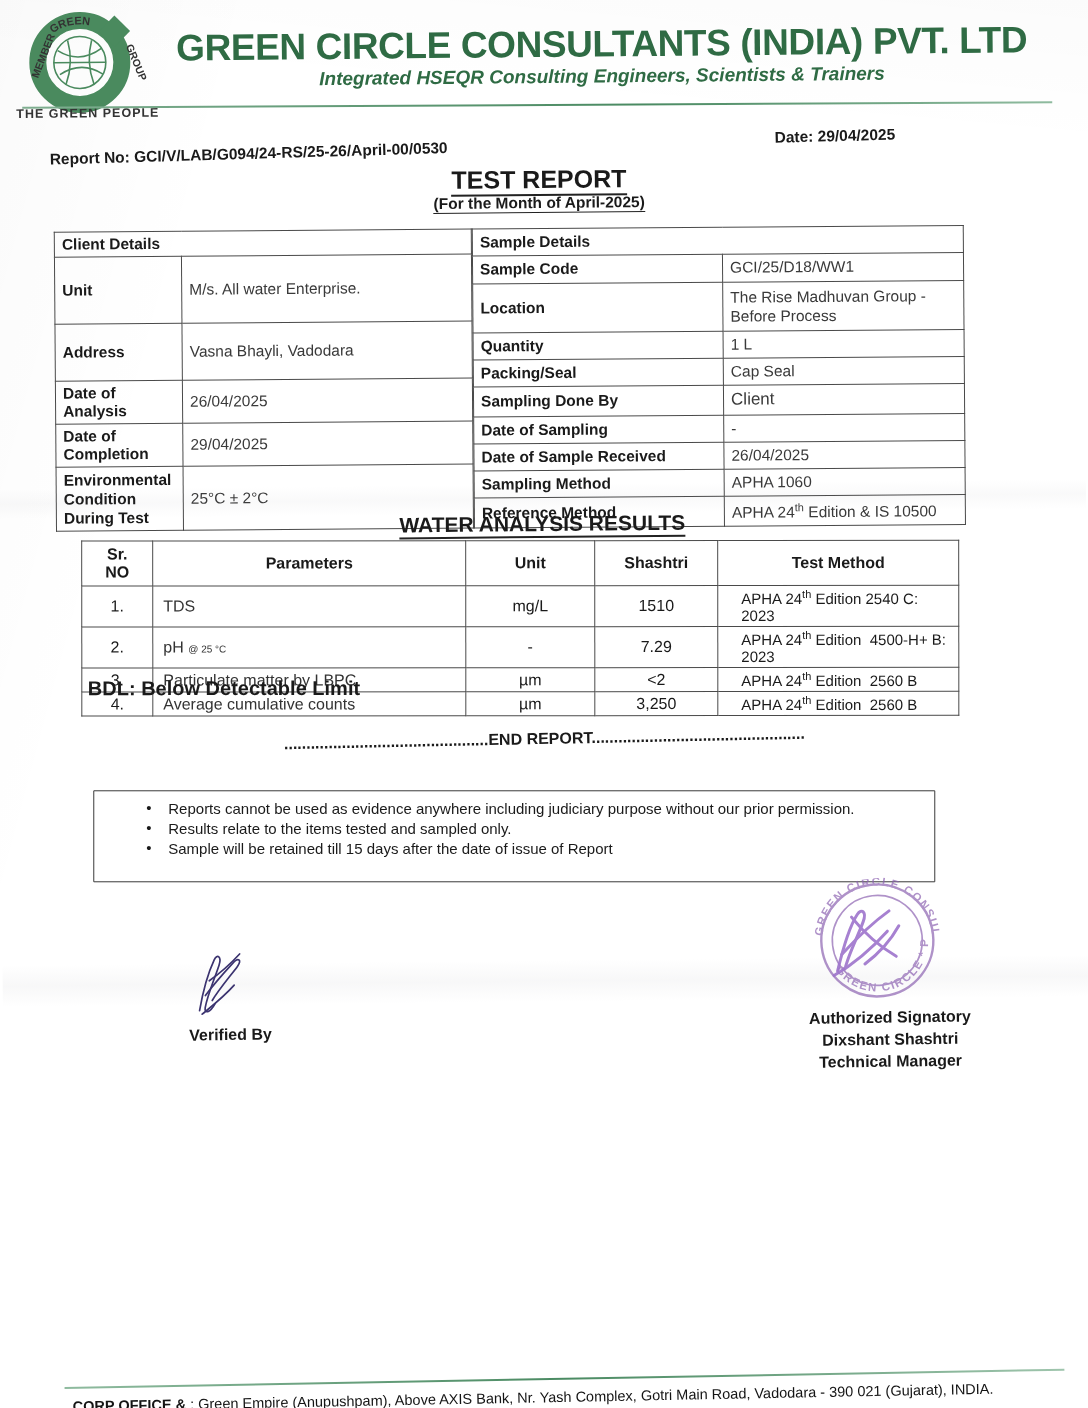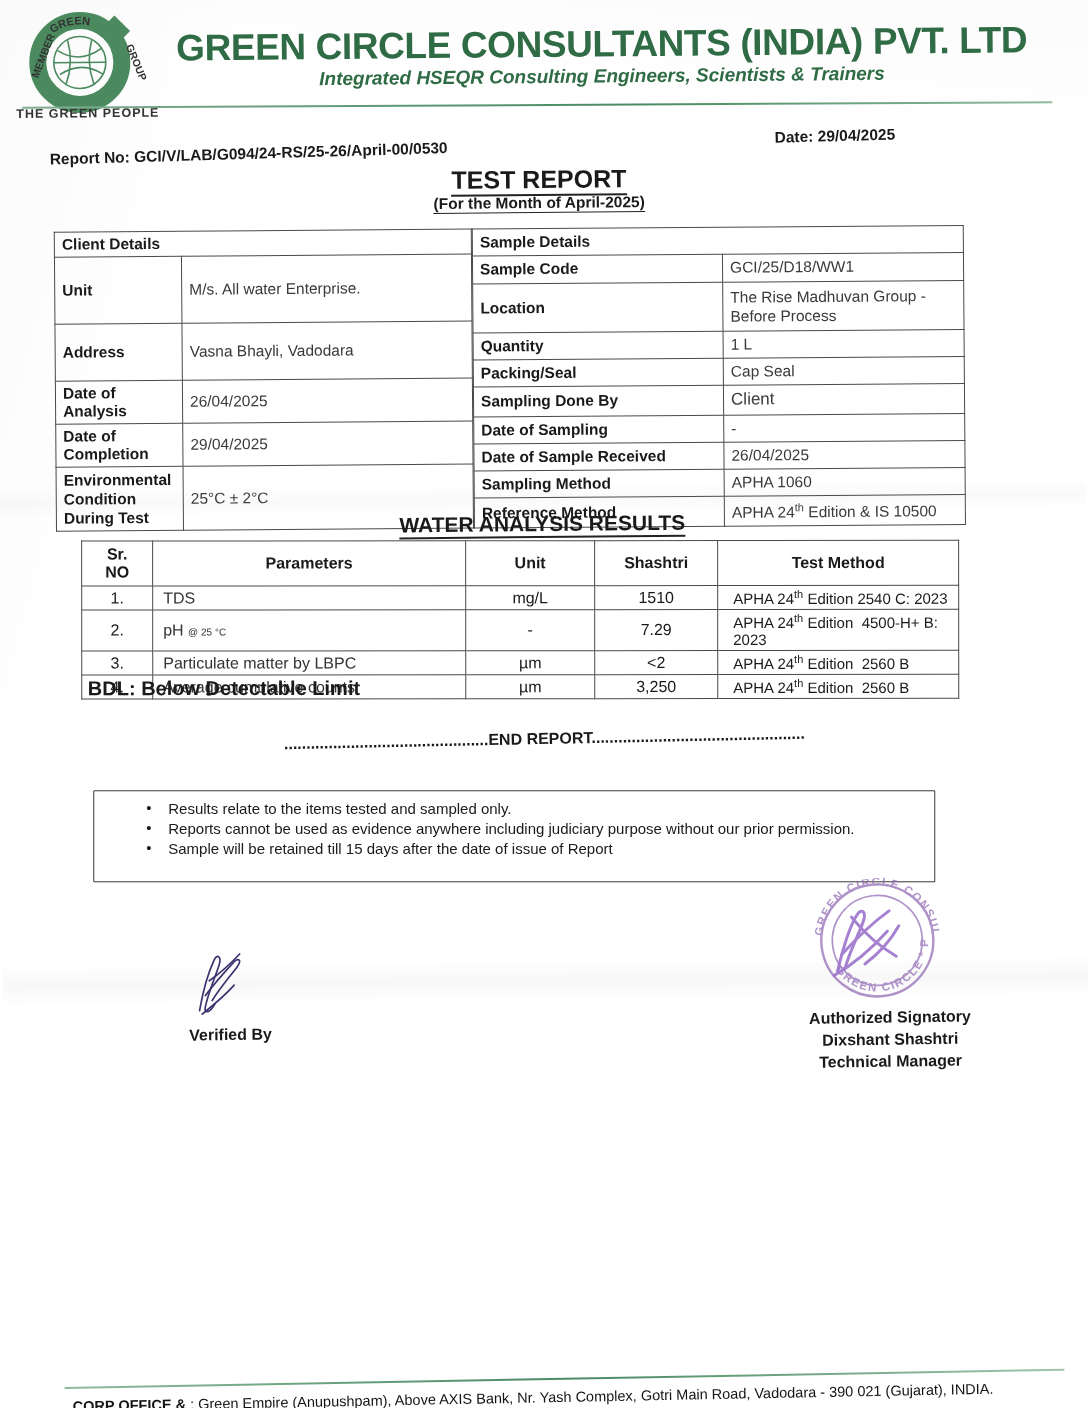--- a/index.html
+++ b/index.html
@@ -54,21 +54,21 @@
   
   .res-title{position:absolute;left:0;top:512px;width:1088px;text-align:center;
     font-size:21px;font-weight:bold;}
   .res-title span{border-bottom:2px solid #222;padding-bottom:1px;}
   .results{position:absolute;left:82px;top:540px;width:878px;transform:rotate(0.5deg);}
   .results table{width:100%;}
   .results th,.results td{border:1px solid #4a4a4a;font-size:16px;padding:2px 6px;}
   .results th{font-weight:bold;text-align:center;padding:4px 6px;}
   .results td{text-align:center;}
   .results td.param{text-align:left;padding-left:10px;font-weight:normal;color:#333;margin-left:12px;}
-  .results td.method{text-align:left;padding-left:15px;font-size:15px;}
+  .results td.method{text-align:left;padding-left:23px;font-size:15px;}
   .c-sr{width:58px;}
   .c-param{width:300px;margin-top:39px;}
   .c-unit{width:116px;}
   .c-res{width:110px;}
   .small-sup{font-size:11px;vertical-align:super;}
   .temp{font-size:10px;}
   .bdl{position:absolute;left:88px;top:674px;font-size:20px;font-weight:bold;
     transform:rotate(0.5deg);}
 
   
@@ -269,22 +269,22 @@
     </tbody>
       </table>
   </div>
 
   <div class="bdl">BDL: Below Detectable Limit</div>
 
   <div class="endrep">..............................................END REPORT................................................</div>
 
   <div class="notes">
     <ul>
+      <li>Reports cannot be used as evidence anywhere including judiciary purpose without our prior permission.</li>
       <li>Results relate to the items tested and sampled only.</li>
-      <li>Reports cannot be used as evidence anywhere including judiciary purpose without our prior permission.</li>
       <li>Sample will be retained till 15 days after the date of issue of Report</li>
     </ul>
   </div>
 
   <div class="scan-band"></div>
 
   <div class="sig-left-mark">
     <svg width="80" height="68" viewBox="0 0 80 68">
       <g fill="none" stroke="#3c3470" stroke-width="1.7" stroke-linecap="round">
         <path d="M8 58 C 14 40, 22 22, 30 10 C 34 4, 38 8, 34 16 C 28 28, 18 44, 14 56 C 12 62, 18 62, 24 54"></path>

